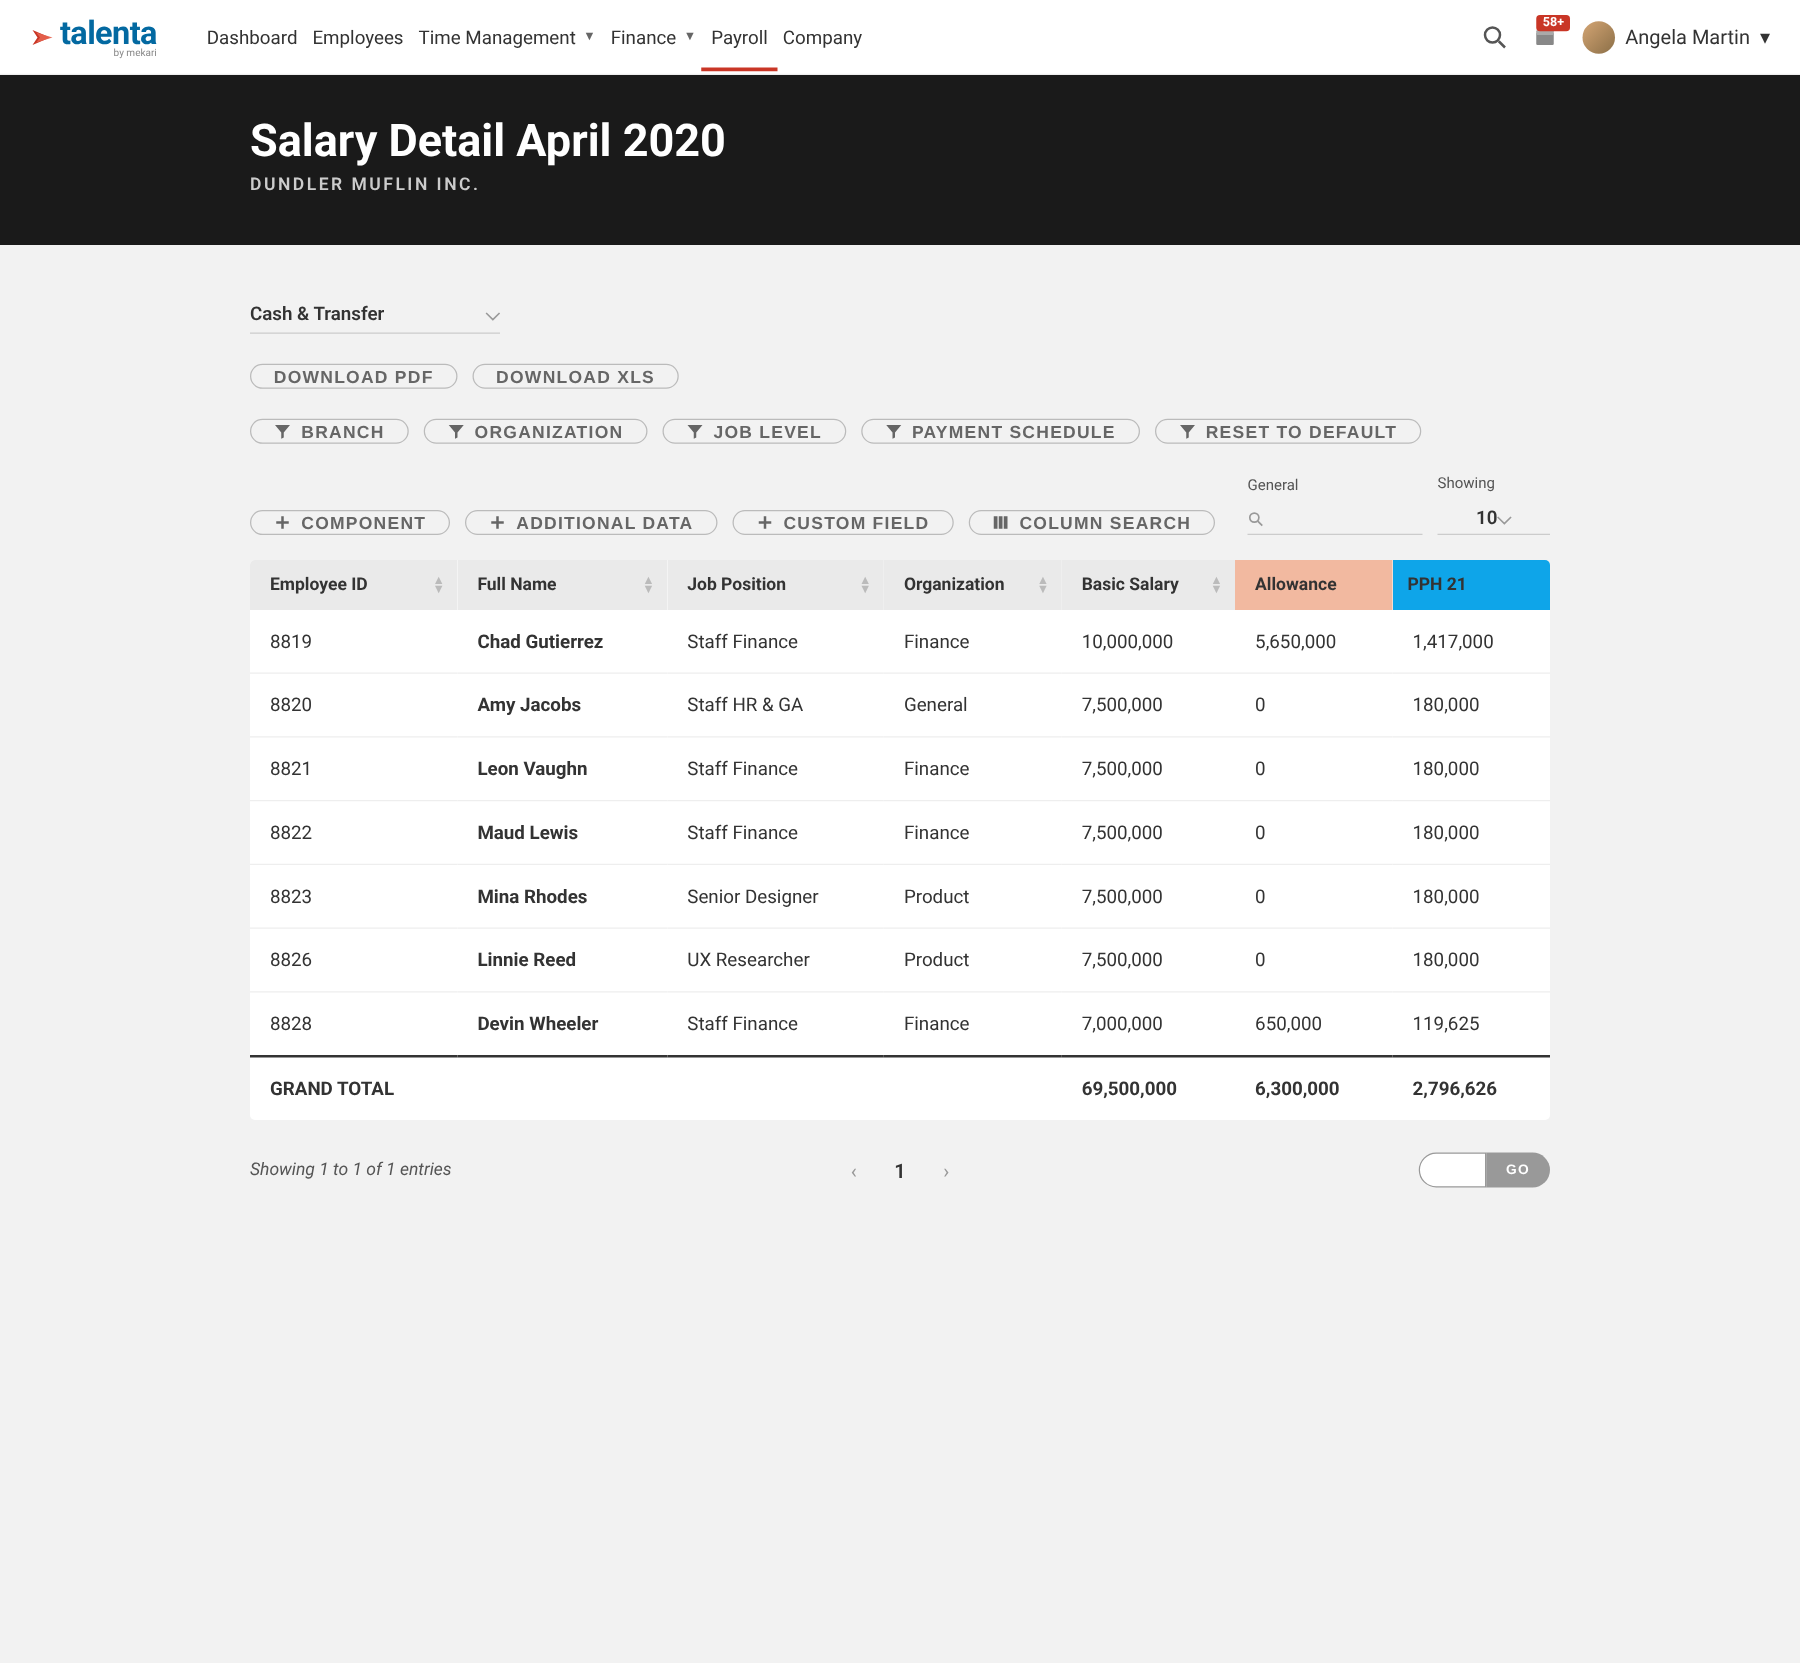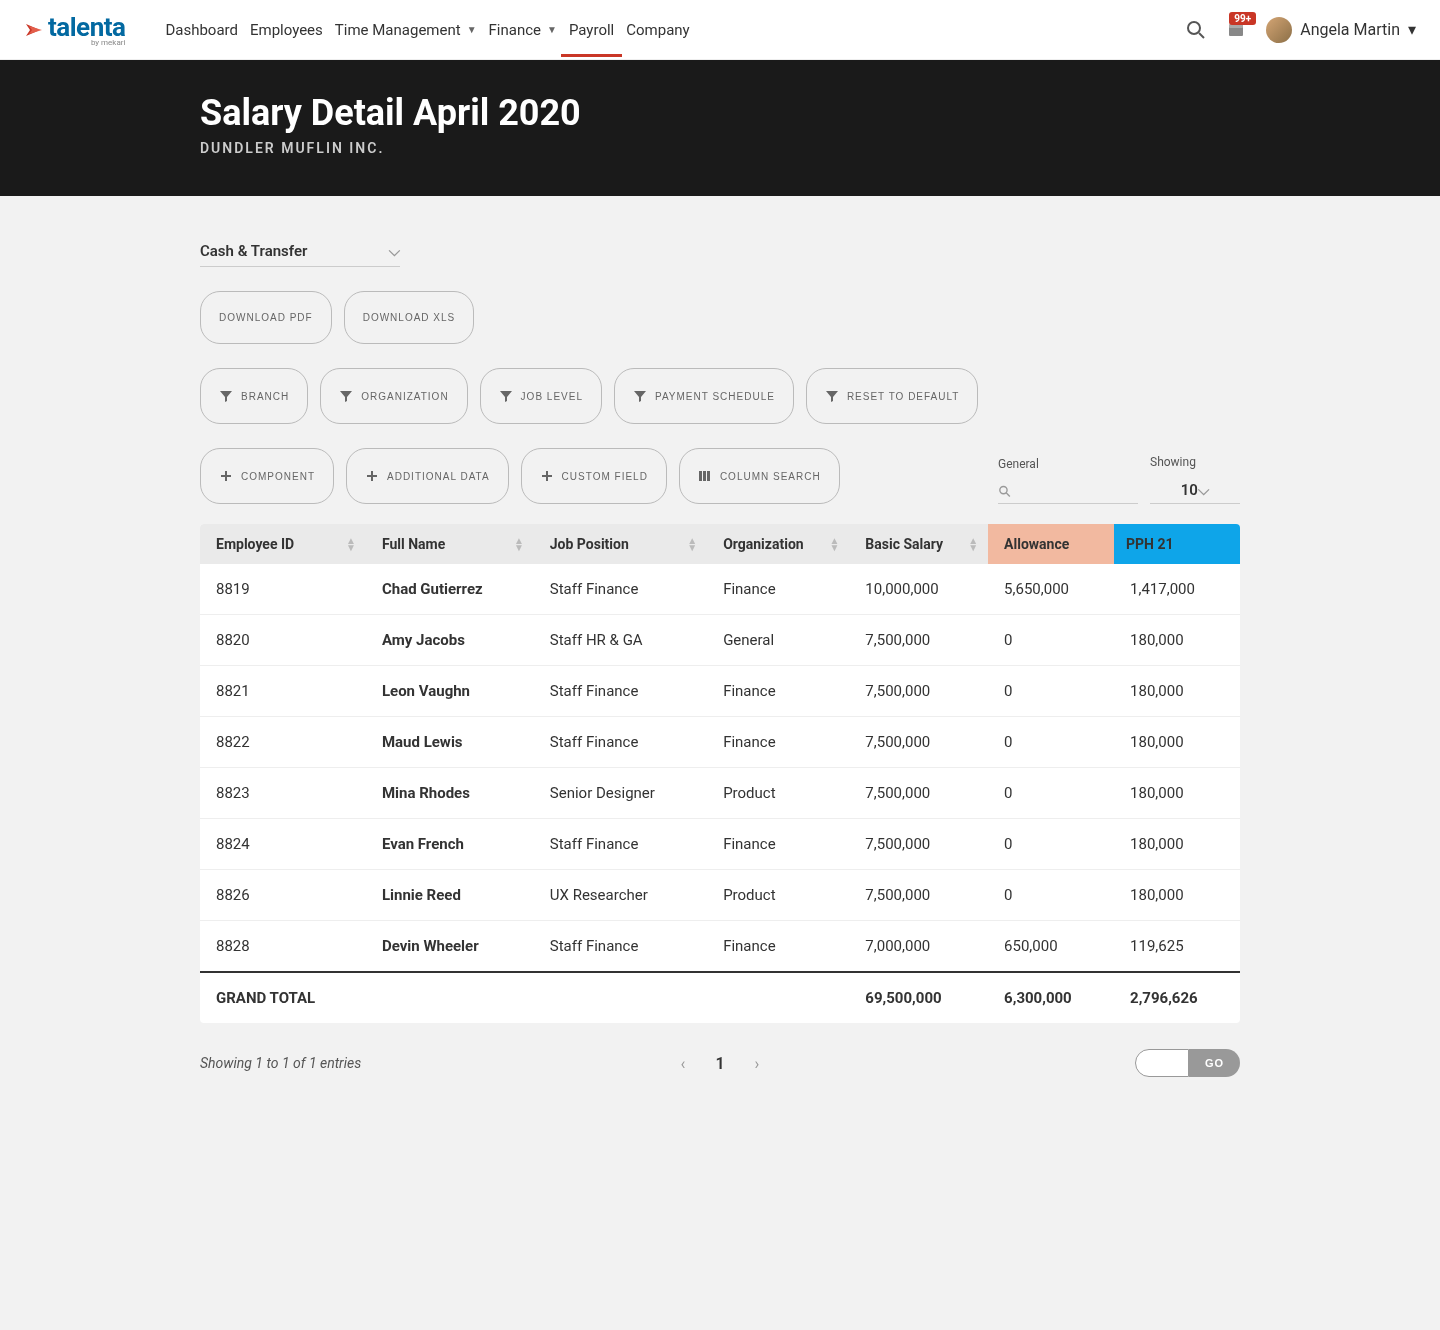--- a/index.html
+++ b/index.html
@@ -27,21 +27,21 @@
 .page-title { color: #fff; font-size: 36px; font-weight: 700; margin-bottom: 6px; }
 .company-name { color: #ccc; font-size: 14px; font-weight: 600; letter-spacing: 2px; }
 
 
 .content { max-width: 1080px; margin: 0 auto; padding: 40px 20px; }
 .select-label { font-size: 13px; color: #555; margin-bottom: 10px; }
 .select-method { display: flex; justify-content: space-between; align-items: center; width: 200px; border-bottom: 1px solid #ccc; padding: 6px 0; cursor: pointer; font-size: 15px; font-weight: 600; margin-bottom: 24px; }
 
 
 .btn-row { display: flex; gap: 12px; margin-bottom: 24px; flex-wrap: wrap; align-items: flex-start; }
-.btn { border: 1px solid #bbb; background: transparent; border-radius: 20px; padding: 20px 18px; font-size: 10px; font-weight: 400; letter-spacing: 1px; color: #666; cursor: pointer; display: flex; align-items: center; gap: 8px; }
+.btn { border: 1px solid #bbb; background: transparent; border-radius: 20px; padding: 1px 18px; font-size: 14px; font-weight: 700; letter-spacing: 1px; color: #666; cursor: pointer; display: flex; align-items: center; gap: 8px; }
 .btn-icon { width: 14px; height: 14px; display: inline-flex; align-items: center; justify-content: center; }
 
 .filter-search-row { display: flex; gap: 12px; margin-bottom: 20px; flex-wrap: wrap; align-items: flex-end; }
 .search-group { margin-left: auto; }
 .search-group .lbl, .showing-group .lbl { font-size: 12px; color: #555; margin-bottom: 8px; }
 .search-input-wrap { display: flex; align-items: center; border-bottom: 1px solid #ccc; width: 140px; padding: 4px 0; }
 .search-input-wrap input { border: none; background: transparent; outline: none; width: 100%; font-size: 14px; }
 .showing-group .showing-select { display: flex; justify-content: center; align-items: center; width: 90px; border-bottom: 1px solid #ccc; padding: 4px 0; cursor: pointer; font-size: 15px; font-weight: 600; }
 
 
@@ -94,21 +94,21 @@
       <svg width="20" height="20" viewBox="0 0 20 20">
           <circle cx="8" cy="8" r="6" stroke="#555" stroke-width="2" fill="none"></circle>
           <line x1="13" y1="13" x2="18" y2="18" stroke="#555" stroke-width="2"></line>
         </svg>
     </div>
     <div class="notif">
       <svg width="20" height="20" viewBox="0 0 20 20">
           <rect x="3" y="6" width="14" height="10" rx="1" fill="#888"></rect>
           <rect x="3" y="4" width="14" height="4" rx="1" fill="#aaa"></rect>
         </svg>
-      <span class="notif-badge">99+</span>
+      <span class="notif-badge">58+</span>
     </div>
     <div class="user">
       <div class="avatar"></div>
       <span>Angela Martin</span>
       <span>▾</span>
     </div>
   </div>
 </div>
 
 <div class="page-header">
@@ -289,29 +289,20 @@
           <tr>
             <td>8823</td>
             <td class="name">Mina Rhodes</td>
             <td>Senior Designer</td>
             <td>Product</td>
             <td>7,500,000</td>
             <td>0</td>
             <td>180,000</td>
           </tr>
           <tr>
-            <td>8824</td>
-            <td class="name">Evan French</td>
-            <td>Staff Finance</td>
-            <td>Finance</td>
-            <td>7,500,000</td>
-            <td>0</td>
-            <td>180,000</td>
-          </tr>
-          <tr>
             <td>8826</td>
             <td class="name">Linnie Reed</td>
             <td>UX Researcher</td>
             <td>Product</td>
             <td>7,500,000</td>
             <td>0</td>
             <td>180,000</td>
           </tr>
           <tr>
             <td>8828</td>

